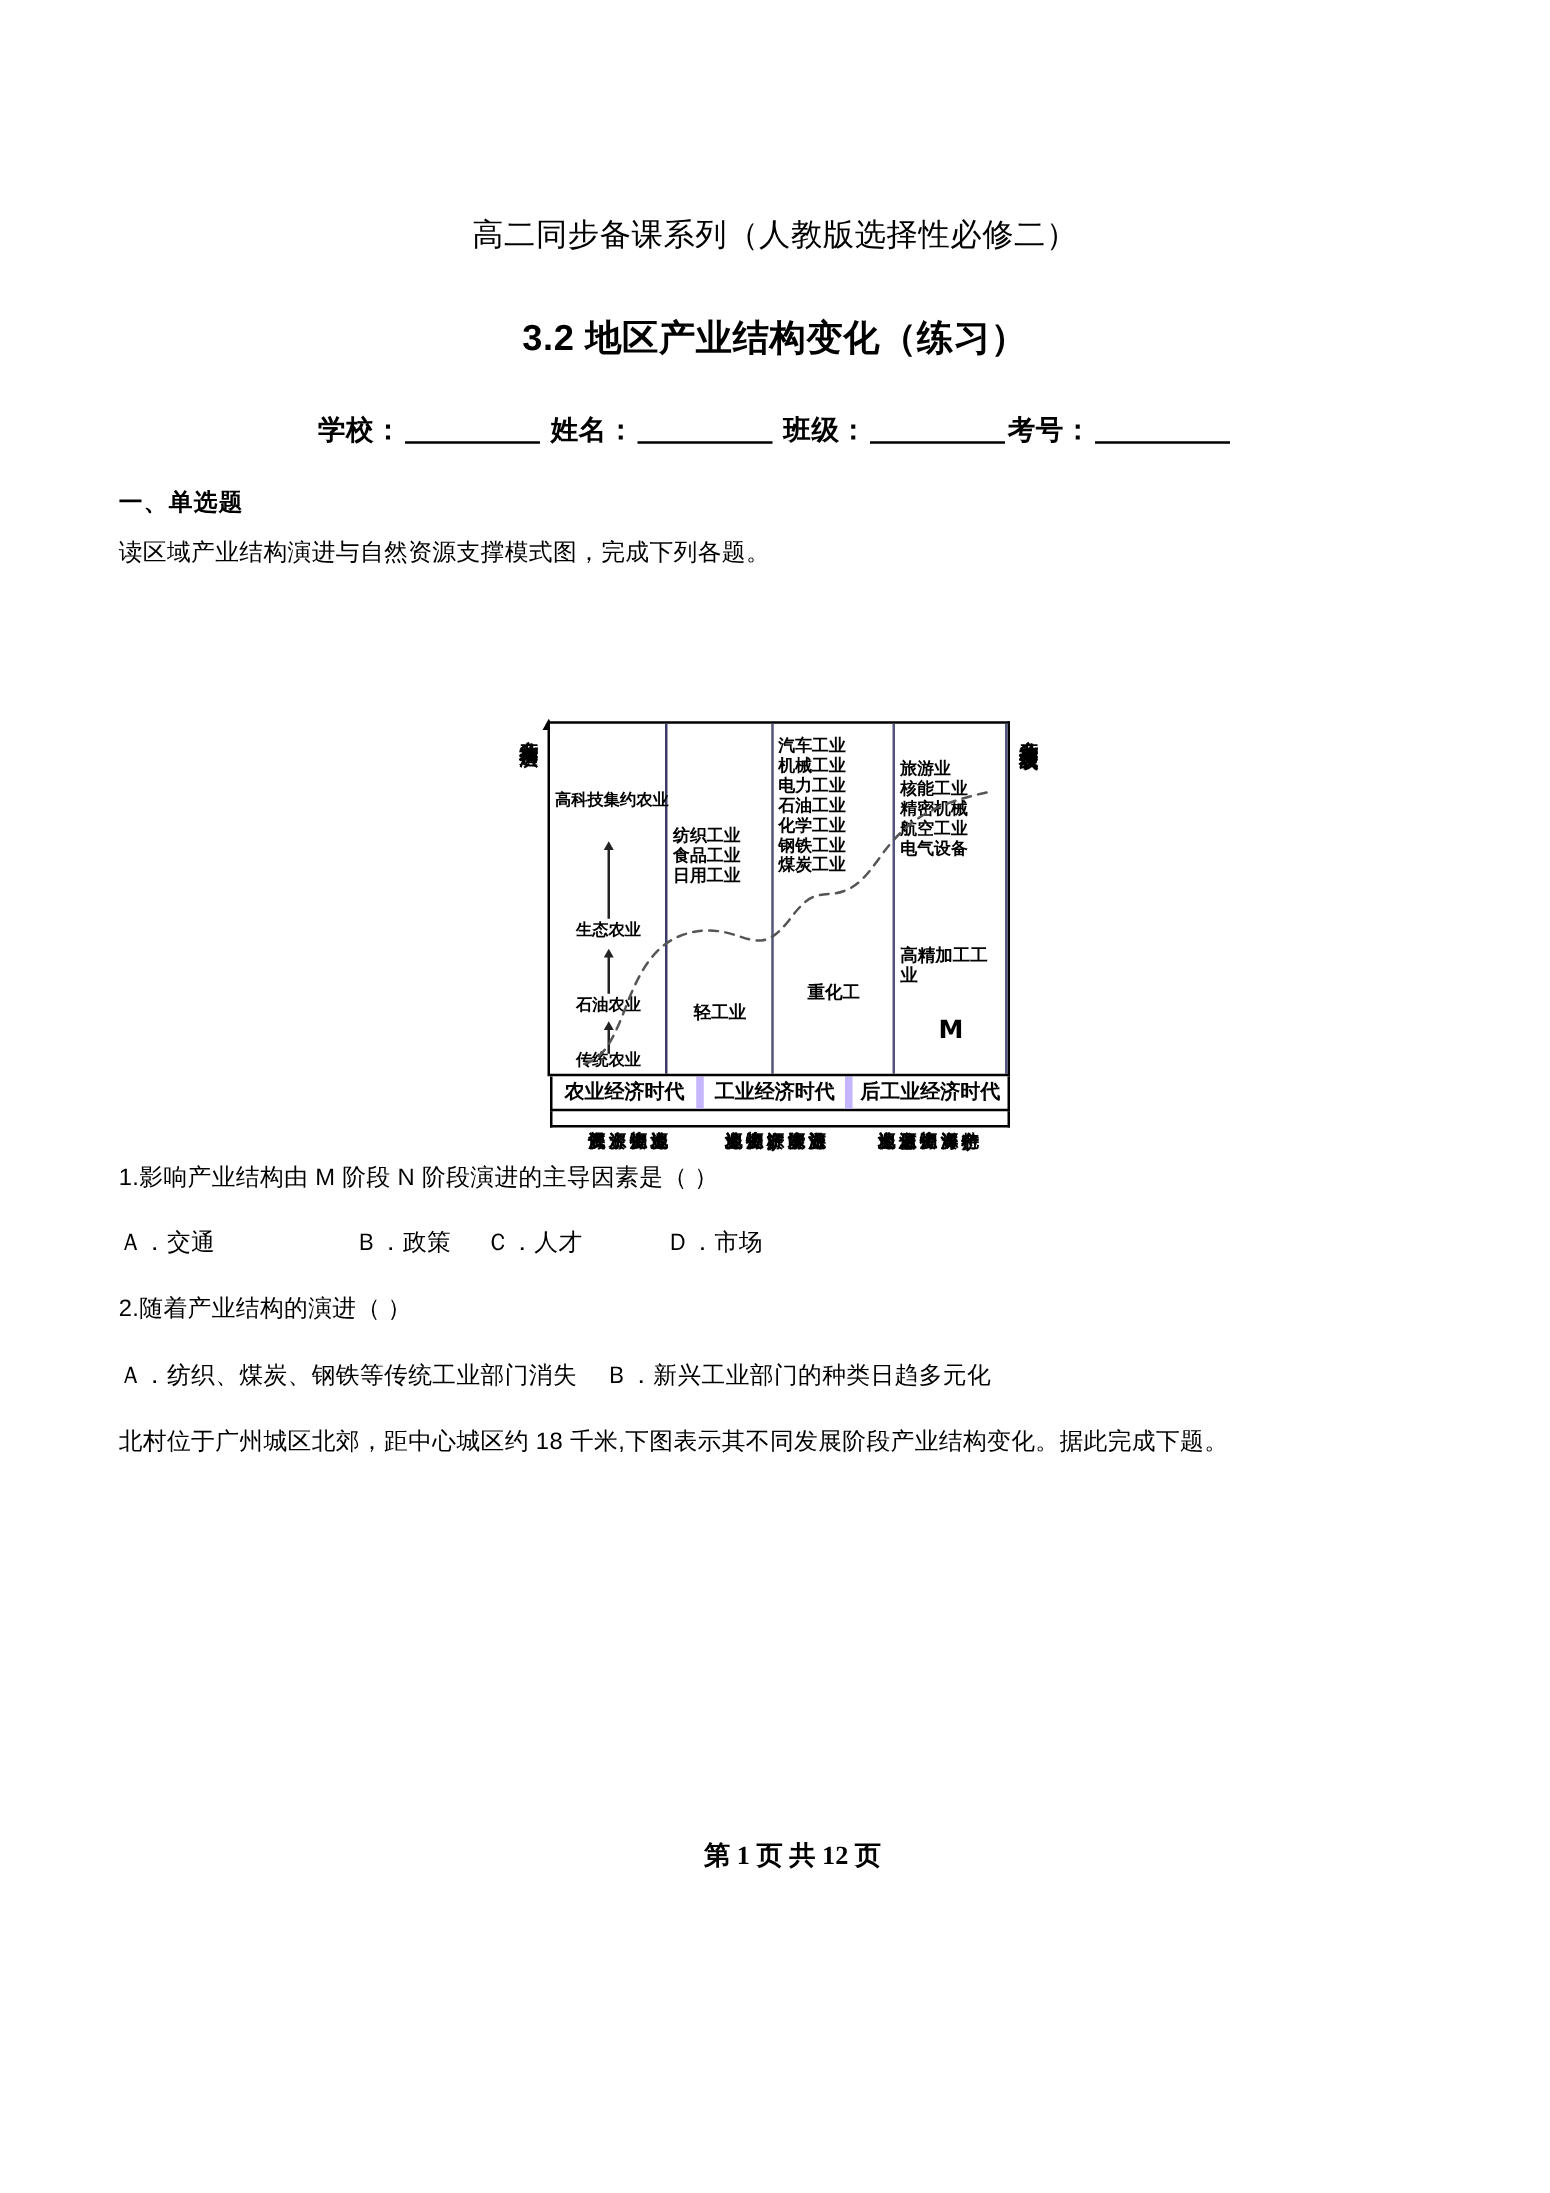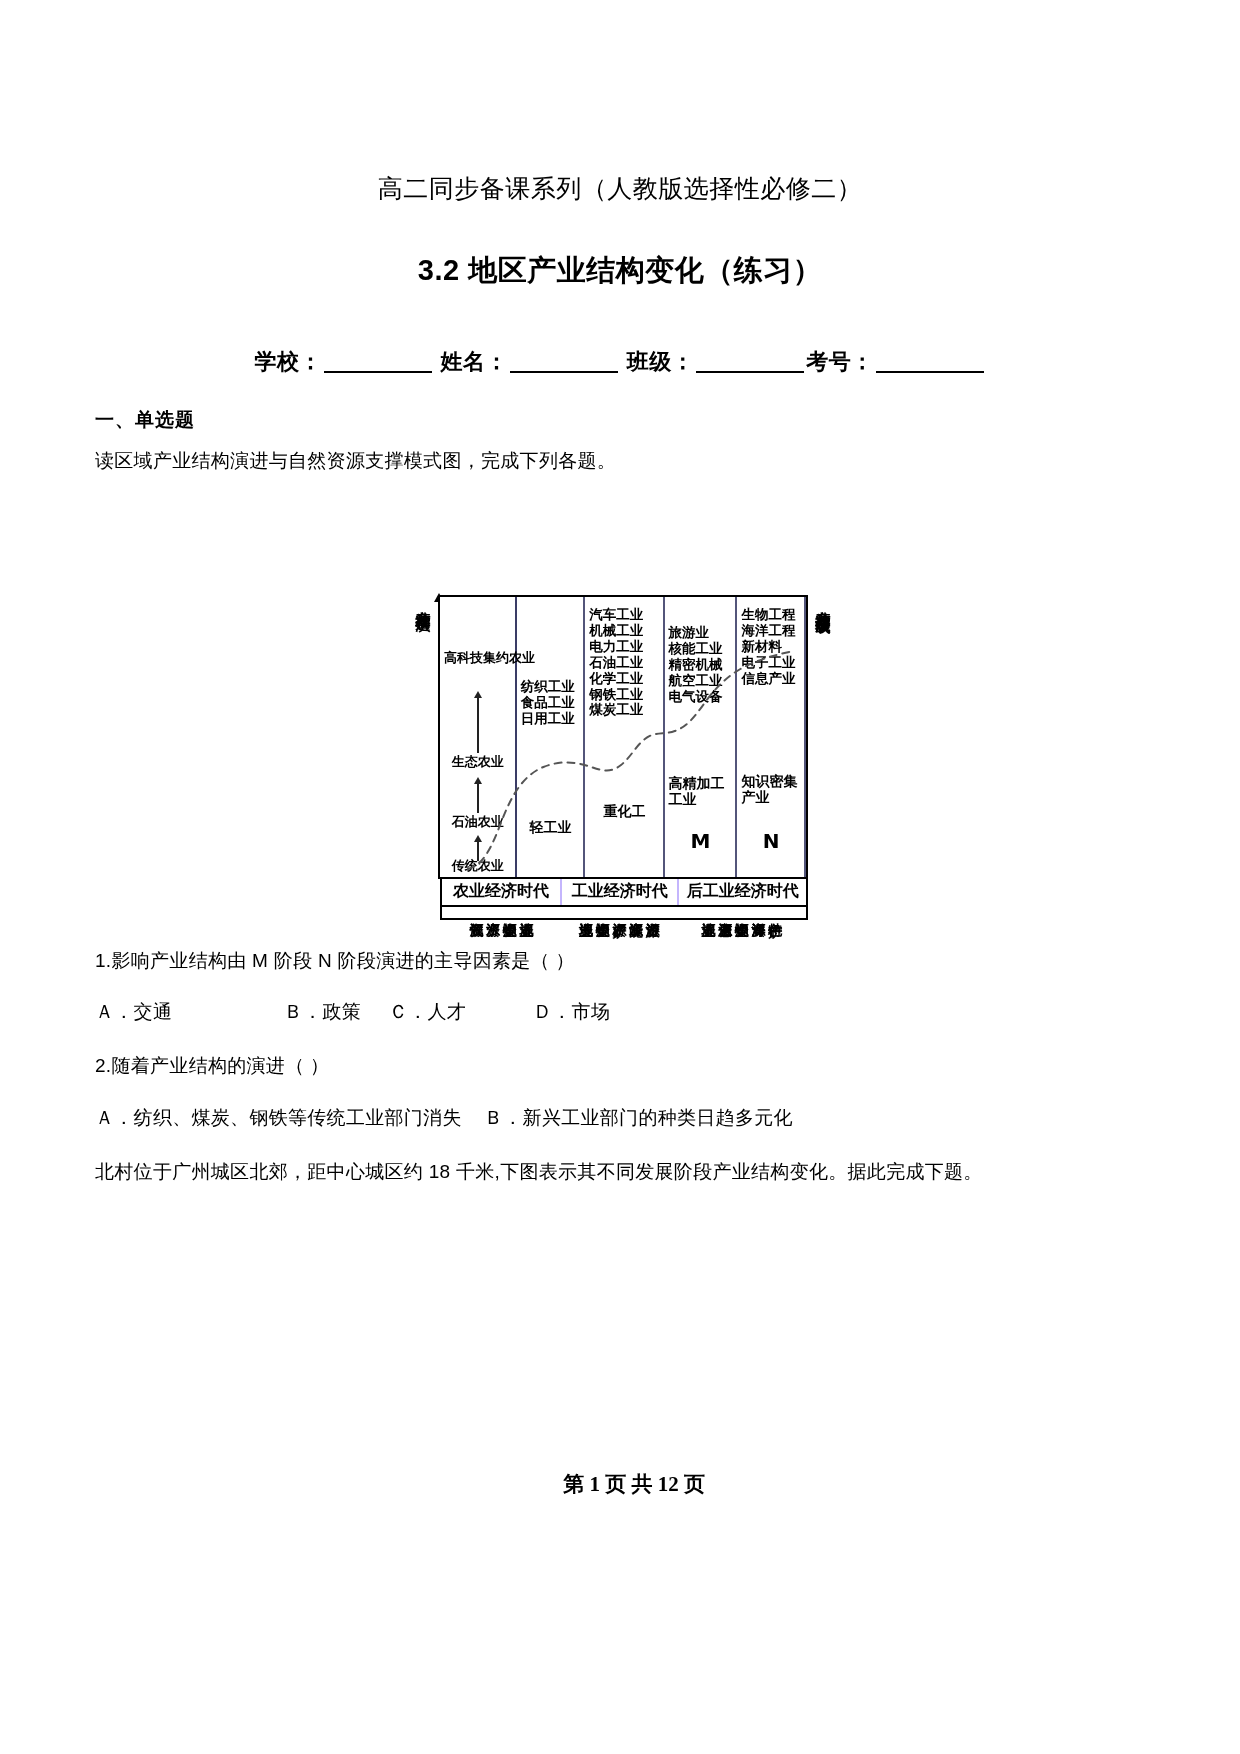--- a/index.html
+++ b/index.html
@@ -41,21 +41,21 @@
     margin-top: 46px;
     letter-spacing: 0.5px;
   }
   .doc-title .num {
     font-weight: bold;
   }
   .id-line {
     text-align: center;
     font-size: 22px;
     font-weight: bold;
-    margin-top: 56px;
+    margin-top: 38px;
     letter-spacing: 0.5px;
   }
   .id-line .blank {
     display: inline-block;
     border-bottom: 2px solid #000;
     width: 108px;
     vertical-align: -4px;
     margin: 0 2px;
   }
 
@@ -220,21 +220,21 @@
     border-top: none;
     margin-left: 30px;
     margin-right: 22px;
     font-size: 16px;
     font-weight: bold;
   }
   .era-cell {
     flex: 1;
     text-align: center;
     padding: 2px 0 3px;
-    border-right: 2px solid #c4b5fd;
+    border-right: 6px solid #c4b5fd;
     white-space: nowrap;
   }
   .era-cell:last-child { border-right: none; }
   .era-cell.e1 { flex: 1.08; }
   .era-cell.e2 { flex: 1.06; }
   .era-cell.e3 { flex: 1.16; }
   .res-row {
     display: flex;
     border: 2px solid #000;
     border-top: none;
@@ -339,31 +339,20 @@
                 <div>旅游业</div>
                 <div>核能工业</div>
                 <div>精密机械</div>
                 <div>航空工业</div>
                 <div>电气设备</div>
               </div>
               <div class="stage-bottom" style="top:178px; text-align:left; font-size:14px; line-height:1.15">高精加工工业</div>
               <div class="stage-bottom" style="top:232px; font-size:20px">M</div>
             </div>
 
-            <div class="stage s5">
-              <div class="vlist" style="margin-top:6px">
-                <div>生物工程</div>
-                <div>海洋工程</div>
-                <div>新材料</div>
-                <div>电子工业</div>
-                <div>信息产业</div>
-              </div>
-              <div class="stage-bottom" style="top:176px; text-align:left; font-size:14px; line-height:1.15">知识密集产业</div>
-              <div class="stage-bottom" style="top:232px; font-size:20px">N</div>
-            </div>
 
             <svg class="wave" viewBox="0 0 368 280" preserveAspectRatio="none">
               <path d="M 28 272 C 44 268, 52 250, 62 224 C 72 198, 84 178, 104 170 C 124 162, 140 166, 152 170
                        C 164 174, 172 176, 182 168 C 192 160, 196 150, 206 142 C 216 134, 226 138, 236 134
                        C 248 130, 256 120, 266 106 C 276 92, 288 80, 302 72 C 318 63, 336 58, 356 54" fill="none" stroke="#555" stroke-width="2" stroke-dasharray="7 6" stroke-linecap="round"></path>
             </svg>
           </div>
 
           <div class="axis-label-right">产业结构演进波状线</div>
         </div>

